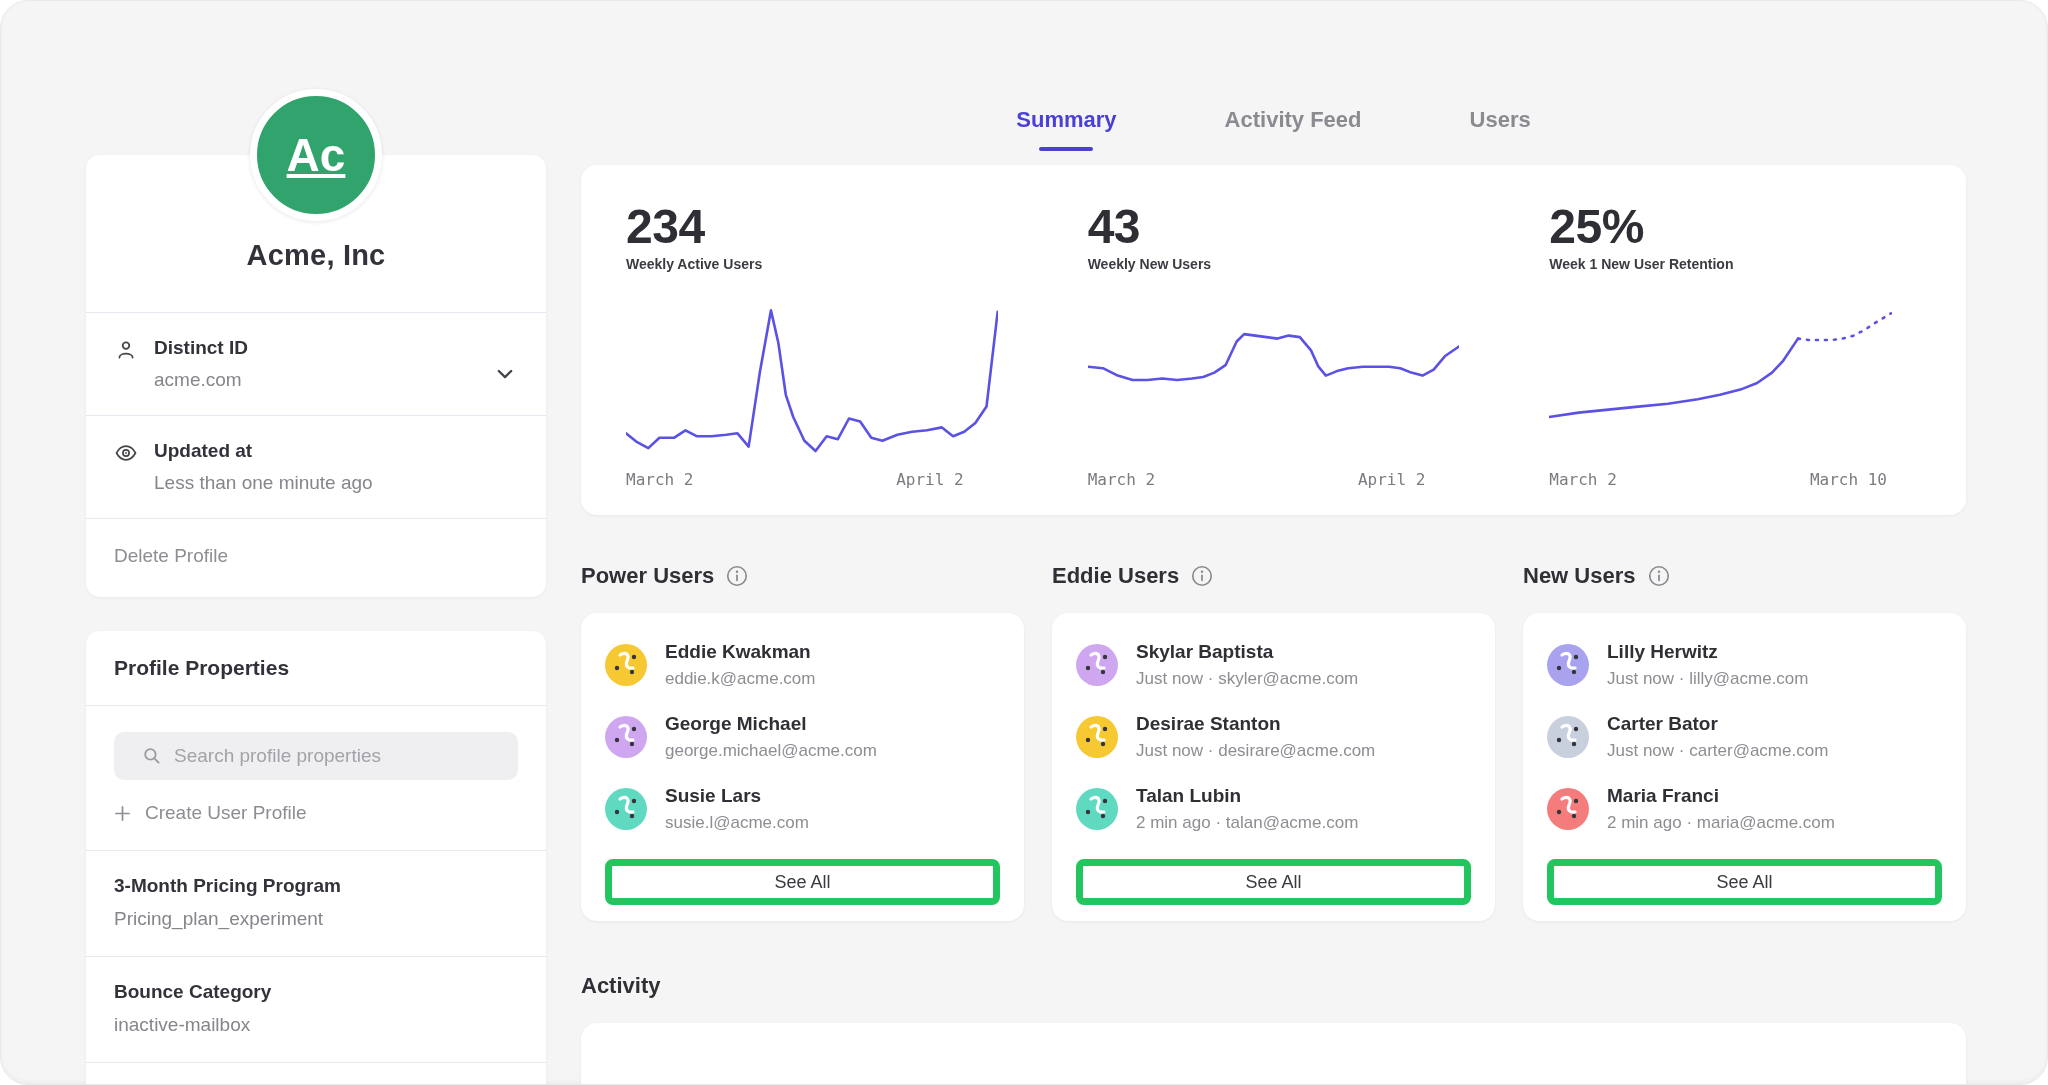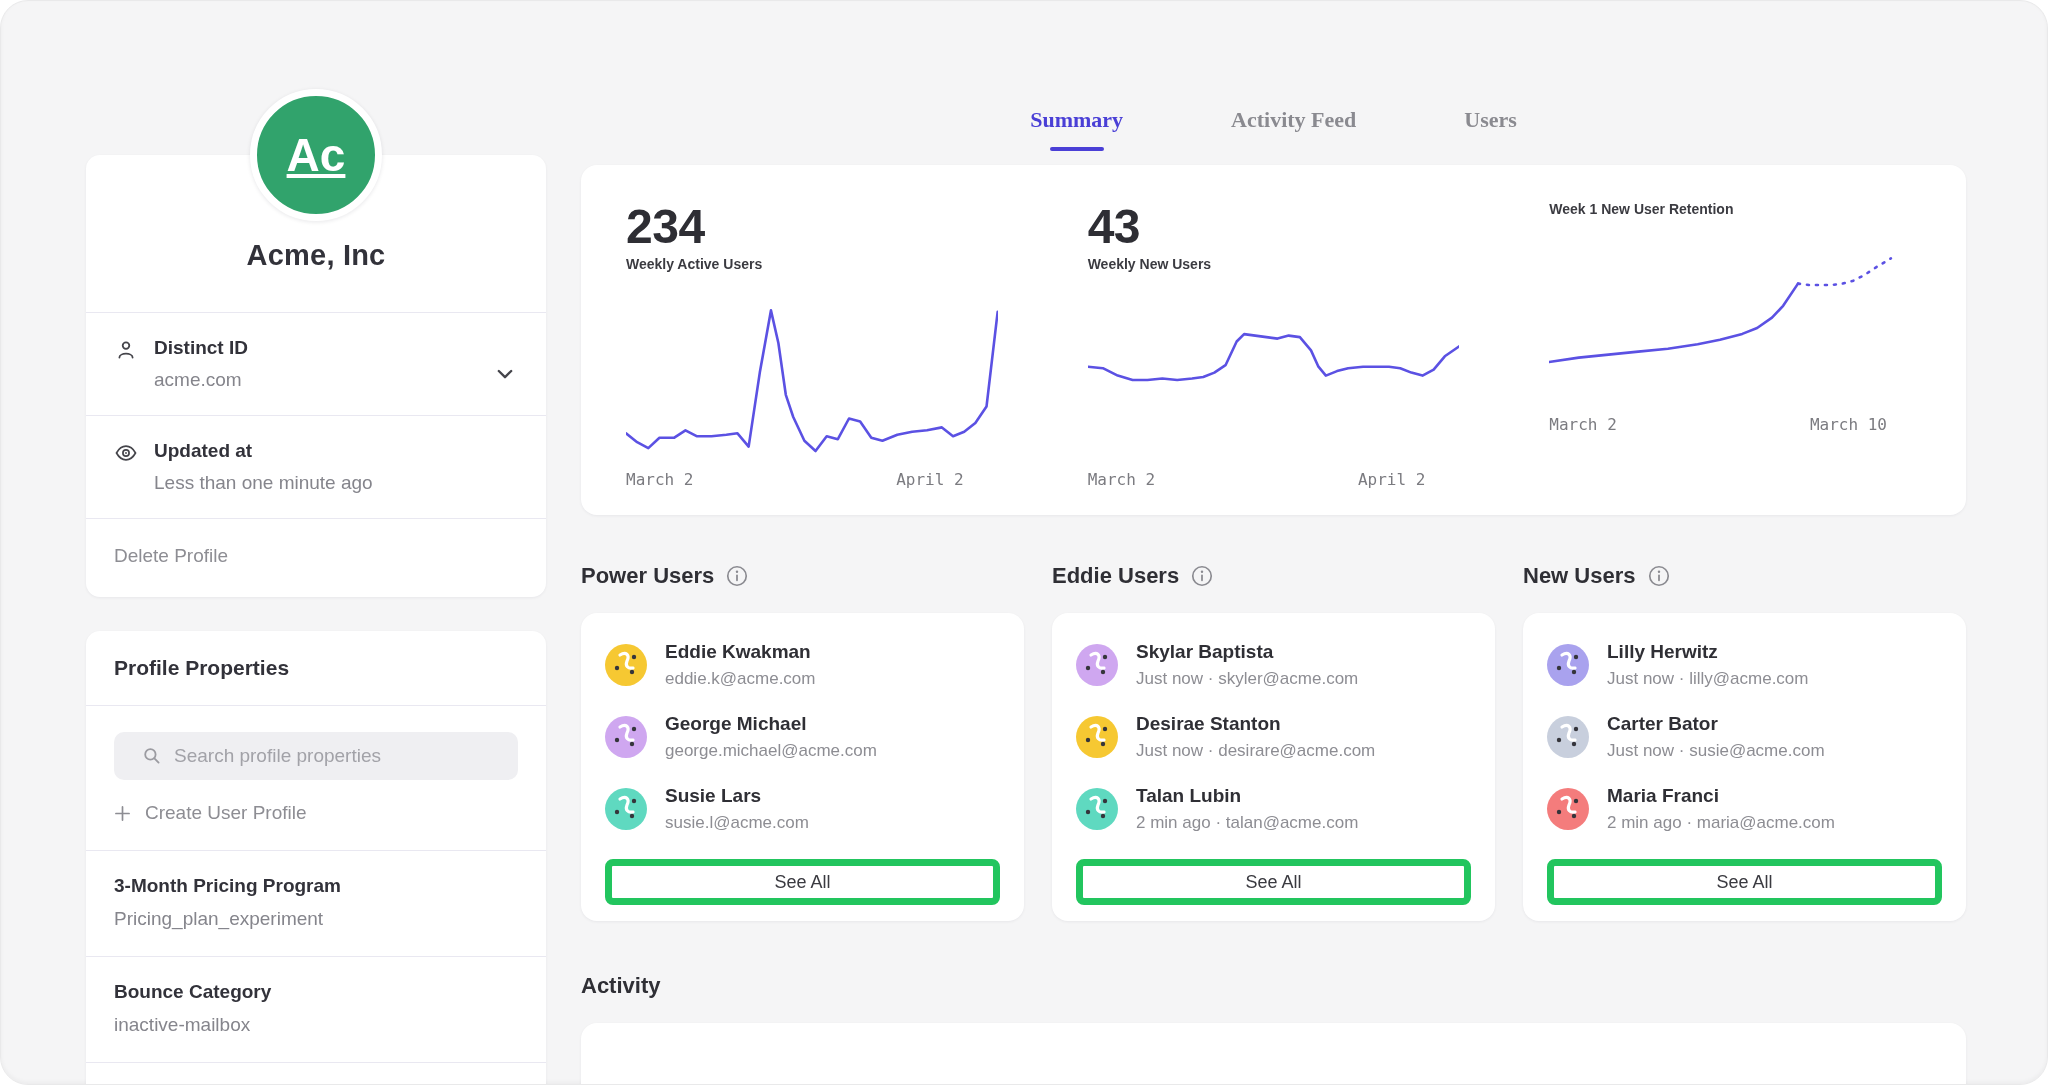--- a/index.html
+++ b/index.html
@@ -43,21 +43,21 @@
   .search input::placeholder { color:#a2a2a8; }
   .create-btn { display:flex; align-items:center; gap:14px; background:none; border:none;
     margin:22px 28px 26px; font-family:inherit; font-size:19px; color:#8d8d93; cursor:pointer; }
   .create-btn svg { width:17px; height:17px; }
   .kv-row { padding:24px 28px 26px; cursor:pointer; }
   .kv-name { font-size:19px; font-weight:700; color:#32323a; }
   .kv-value { font-size:19px; color:#85858c; margin-top:11px; }
   
   .main { position:absolute; left:580px; top:0; width:1385px; }
   .tabs { display:flex; justify-content:center; gap:100px; margin-top:106px; }
-  .tab { position:relative; background:none; border:none; font-family:Liberation Serif, serif;
+  .tab { position:relative; background:none; border:none; font-family:Liberation Sans, sans-serif;
     font-size:22px; font-weight:600; color:#8a8a90; cursor:pointer; padding:0 4px 6px; }
   .tab.active { color:#4a3fd6; font-weight:700; }
   .tab.active::after { content:""; position:absolute; left:50%; transform:translateX(-50%);
     bottom:-12px; width:54px; height:4px; border-radius:3px; background:#4a3fd6; }
   .stats-card { margin-top:26px; border-radius:16px; display:grid;
     grid-template-columns:1fr 1fr 1fr; padding:34px 0 26px; }
   .stat { padding:0 45px; }
   .stat-value { font-size:48px; font-weight:800; color:#2e2e34; letter-spacing:-.5px; }
   .stat-label { font-size:14px; font-weight:600; color:#3b3b41; margin-top:2px; }
   .chart { width:100%; height:160px; margin-top:28px; display:block; }
@@ -196,20 +196,21 @@
         <div class="stat-label">Weekly New Users</div>
         <svg class="chart" viewBox="0 0 410 160" preserveAspectRatio="none">
             <polyline points="0.0,66.7 16.4,68.2 32.8,75.6 49.2,80.0 65.6,80.0 82.0,78.5 98.4,80.0 114.8,78.5 127.1,77.0 139.4,72.6 151.7,65.2 164.0,41.5 172.2,34.1 184.5,35.6 196.8,37.1 209.1,38.6 221.4,35.6 233.7,37.1 246.0,50.4 254.2,66.7 262.4,75.6 274.7,71.1 287.0,68.2 303.4,66.7 319.8,66.7 332.1,66.7 344.4,68.2 356.7,72.6 369.0,75.6 381.3,69.6 393.6,56.3 410.0,46.0" fill="none" stroke="#5b51e3" stroke-width="2.6" stroke-linejoin="round" stroke-linecap="round" vector-effect="non-scaling-stroke"></polyline>
           </svg>
         <div class="axis">
           <span>March 2</span>
           <span>April 2</span>
         </div>
       </div>
       <div class="stat">
+        <div class="stat-value">25%</div>
         <div class="stat-label">Week 1 New User Retention</div>
         <svg class="chart" viewBox="0 0 410 160" preserveAspectRatio="none">
             <polyline points="0.0,117.0 32.8,112.6 65.6,109.6 98.4,106.6 131.2,103.7 164.0,99.2 188.6,94.8 213.2,88.9 229.6,83.0 246.0,72.6 258.3,60.8 274.7,38.6" fill="none" stroke="#5b51e3" stroke-width="2.6" stroke-linejoin="round" stroke-linecap="round" vector-effect="non-scaling-stroke"></polyline>
             <polyline points="274.7,38.6 287.0,40.0 299.3,40.0 311.6,40.0 323.9,38.6 336.2,35.6 348.5,29.7 360.8,22.3 377.2,13.4" fill="none" stroke="#5b51e3" stroke-width="2.6" stroke-linejoin="round" stroke-linecap="round" vector-effect="non-scaling-stroke" stroke-dasharray="2 7"></polyline>
           </svg>
         <div class="axis">
           <span>March 2</span>
           <span>March 10</span>
         </div>
       </div>
@@ -363,21 +364,21 @@
             <span class="u-avatar" style="background-color: rgb(200, 207, 221);">
               <svg viewBox="0 0 42 42">
                   <path d="M15 11c6-4 10 0 7 6c-2 5 1 8 6 7" stroke="#ffffff" stroke-width="3.2" fill="none" stroke-linecap="round"></path>
                   <circle cx="12" cy="24" r="2.2" fill="#35353b"></circle>
                   <circle cx="29" cy="13" r="2.2" fill="#35353b"></circle>
                   <circle cx="27" cy="28" r="2.2" fill="#35353b"></circle>
                 </svg>
             </span>
             <div>
                 <div class="u-name">Carter Bator</div>
-                 <div class="u-detail">Just now · susie@acme.com</div>
+                 <div class="u-detail">Just now · carter@acme.com</div>
               </div>
           </div>
           <div class="user-row">
             <span class="u-avatar" style="background-color: rgb(244, 124, 124);">
               <svg viewBox="0 0 42 42">
                   <path d="M15 11c6-4 10 0 7 6c-2 5 1 8 6 7" stroke="#ffffff" stroke-width="3.2" fill="none" stroke-linecap="round"></path>
                   <circle cx="12" cy="24" r="2.2" fill="#35353b"></circle>
                   <circle cx="29" cy="13" r="2.2" fill="#35353b"></circle>
                   <circle cx="27" cy="28" r="2.2" fill="#35353b"></circle>
                 </svg>

